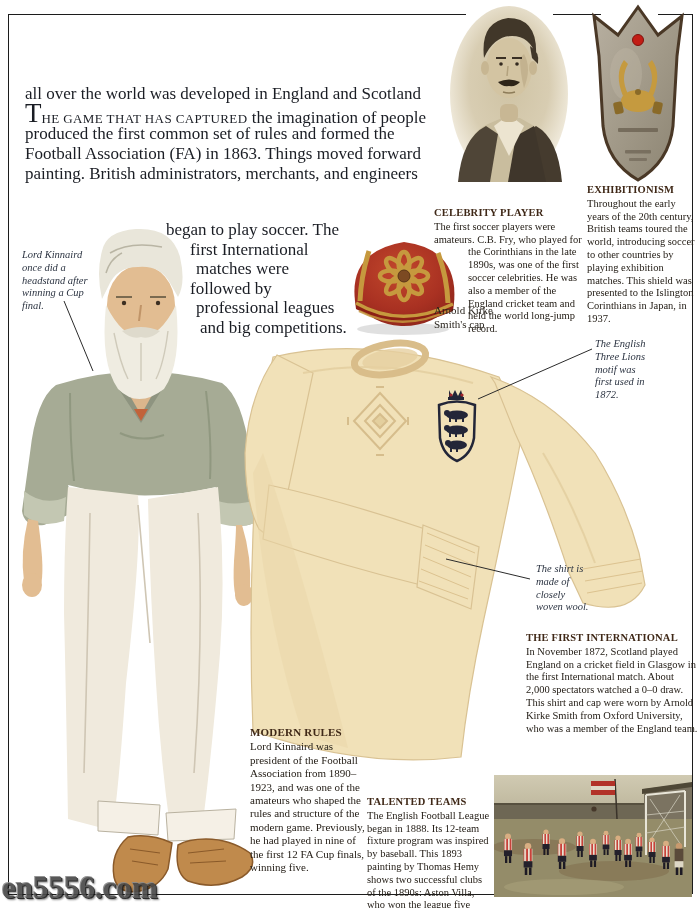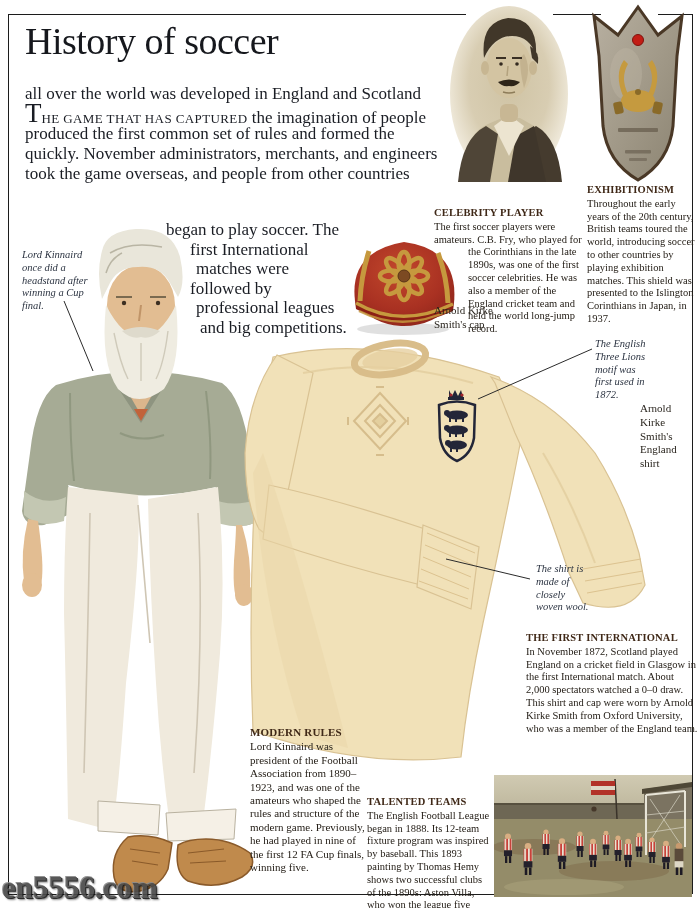--- a/index.html
+++ b/index.html
@@ -42,28 +42,27 @@
 
 <div class="page">
 
   <div class="frame-line" style="left:8px;top:14px;width:458px;height:1px;"></div>
   <div class="frame-line" style="left:553px;top:14px;width:48px;height:1px;"></div>
   <div class="frame-line" style="left:658px;top:14px;width:34px;height:1px;"></div>
   <div class="frame-line" style="left:8px;top:14px;width:1px;height:880px;"></div>
   <div class="frame-line" style="left:692px;top:14px;width:1px;height:880px;"></div>
   <div class="frame-line" style="left:8px;top:894px;width:684px;height:1px;"></div>
 
-  <div class="title">History of soccer</div>
 
   <div class="intro">
     <div class="ln">all over the world was developed in England and Scotland</div>
     <div class="ln"><span class="dropcap">T</span><span class="smallcaps">HE GAME THAT HAS CAPTURED</span><span> the imagination of people</span></div>
     <div class="ln">produced the first common set of rules and formed the</div>
-    <div class="ln">quickly. November administrators, merchants, and engineers</div>
-    <div class="ln">took the game overseas, and people from other countries</div>
+    <div class="ln">Football Association (FA) in 1863. Things moved forward</div>
+    <div class="ln">painting. British administrators, merchants, and engineers</div>
   </div>
   <div class="intro-tail">
     <div class="ln">began to play soccer. The</div>
     <div class="ln">first International</div>
     <div class="ln">matches were</div>
     <div class="ln">followed by</div>
     <div class="ln">professional leagues</div>
     <div class="ln">and big competitions.</div>
   </div>
 
@@ -260,21 +259,20 @@
         <ellipse cx="214" cy="112" rx="10" ry="4.5"></ellipse>
           <circle cx="205" cy="110" r="3"></circle>
         <rect x="207" y="115" width="2" height="4"></rect>
           <rect x="213" y="115" width="2" height="4"></rect>
       </g>
     </g>
   </svg>
 
   <div class="annot" style="left:595px;top:338px;width:60px;">The English Three Lions motif was first used in 1872.</div>
 
-  <div class="lbl" style="left:640px;top:402px;width:56px;">Arnold Kirke Smith's England shirt</div>
 
   <div class="annot" style="left:536px;top:563px;width:58px;">The shirt is made of closely woven wool.</div>
 
   <div class="cap" style="left:526px;top:632px;width:174px;">
     <div class="hd">THE FIRST INTERNATIONAL</div>
     <div>In November 1872, Scotland played England on a cricket field in Glasgow in the first International match. About 2,000 spectators watched a 0–0 draw. This shirt and cap were worn by Arnold Kirke Smith from Oxford University, who was a member of the England team.</div>
   </div>
 
   <div class="cap" style="left:250px;top:726px;width:120px;font-size:11px;">
     <div class="hd">MODERN RULES</div>

